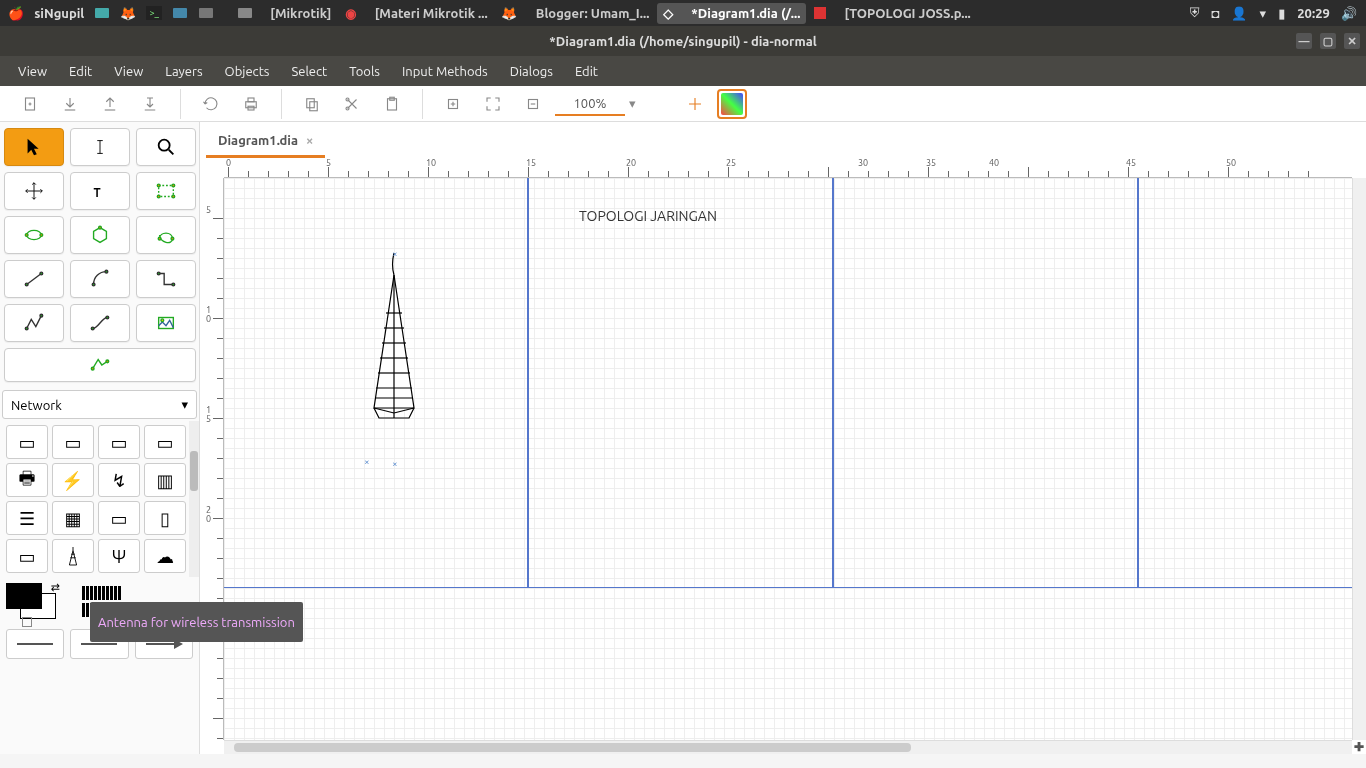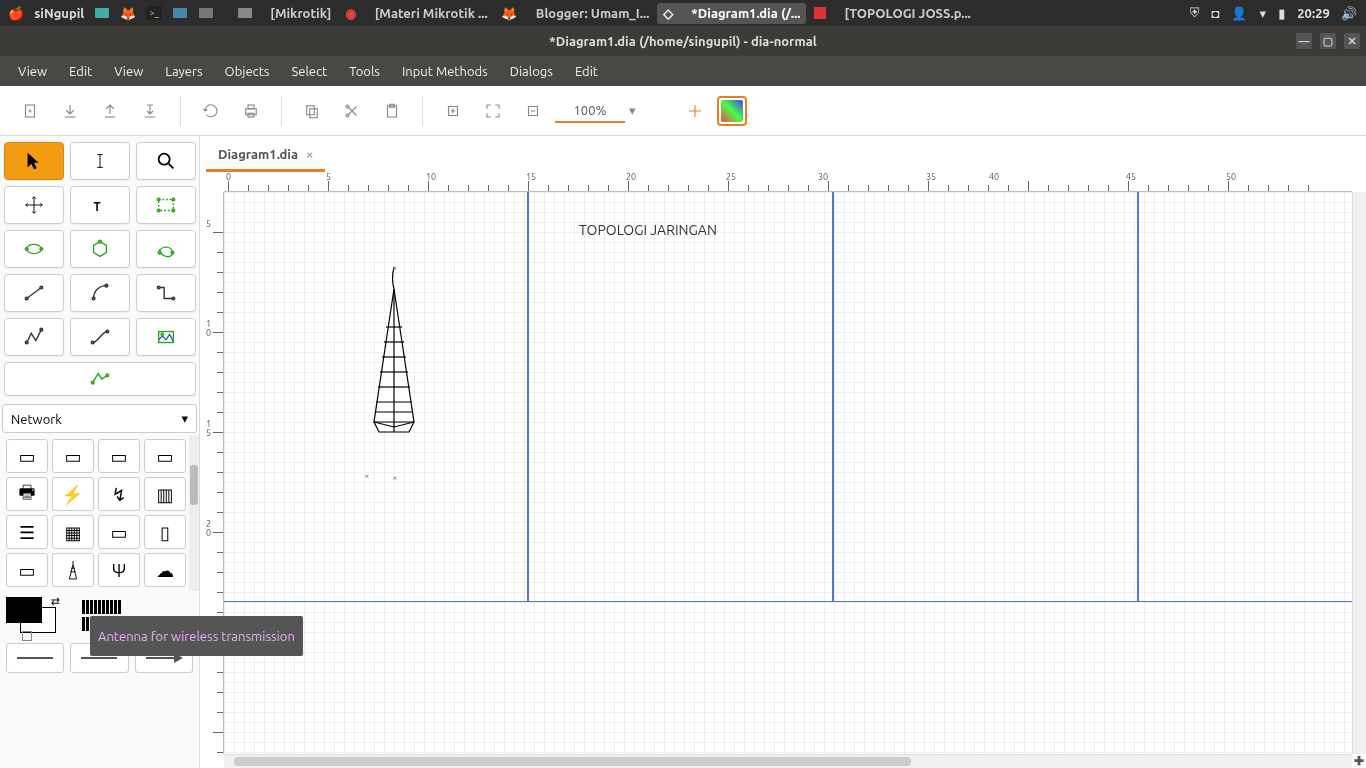--- a/index.html
+++ b/index.html
@@ -19,21 +19,21 @@
 
 .titlebar { height: 30px; background: #3c3b37; color: #ddd; display: flex; align-items: center; justify-content: center; position: relative; font-weight: bold; }
 .titlebar .winbtns { position: absolute; right: 6px; display: flex; gap: 8px; }
 .titlebar .winbtn { width: 16px; height: 16px; border-radius: 2px; background: #555; color: #ccc; display: flex; align-items: center; justify-content: center; font-size: 11px; cursor: pointer; }
 
 
 .menubar { height: 30px; background: #494844; color: #eee; display: flex; align-items: center; padding: 0 8px; gap: 2px; }
 .menubar .mitem { padding: 5px 10px; cursor: pointer; }
 
 
-.toolbar { height: 50px; background: #fff; border-bottom: 1px solid #ddd; display: flex; align-items: center; padding: 0 12px; gap: 4px; }
+.toolbar { height: 36px; background: #fff; border-bottom: 1px solid #ddd; display: flex; align-items: center; padding: 0 12px; gap: 4px; }
 .tbtn { width: 36px; height: 36px; display: flex; align-items: center; justify-content: center; color: #888; border-radius: 4px; cursor: pointer; }
 .tsep { width: 1px; height: 30px; background: #ddd; margin: 0 8px; }
 .zoom { width: 70px; text-align: center; color: #555; border-bottom: 2px solid #e67e22; padding: 4px 0; }
 .zoomdd { width: 20px; color: #888; cursor: pointer; }
 .colbtn { width: 30px; height: 30px; border: 2px solid #e67e22; border-radius: 4px; padding: 2px; }
 .colbtn .inner { width: 100%; height: 100%; background: linear-gradient(45deg,#f44,#4f4,#44f); border-radius: 2px;}
 
 
 .main { display: flex; height: calc(768px - 26px - 30px - 30px - 50px); }
 
@@ -505,21 +505,21 @@
           <div class="tick" style="left: 444px;"></div>
           <div class="tick" style="left: 464px;"></div>
           <div class="tick" style="left: 484px;"></div>
           <div class="tick major" style="left: 504px;"></div>
           <div class="lbl" style="left: 504px;">25</div>
           <div class="tick" style="left: 524px;"></div>
           <div class="tick" style="left: 544px;"></div>
           <div class="tick" style="left: 564px;"></div>
           <div class="tick" style="left: 584px;"></div>
           <div class="tick major" style="left: 604px;"></div>
-          <div class="lbl" style="left: 596px;">30</div>
+          <div class="lbl" style="left: 636px;">30</div>
           <div class="tick" style="left: 624px;"></div>
           <div class="tick" style="left: 644px;"></div>
           <div class="tick" style="left: 664px;"></div>
           <div class="tick" style="left: 684px;"></div>
           <div class="tick major" style="left: 704px;"></div>
           <div class="lbl" style="left: 704px;">35</div>
           <div class="tick" style="left: 724px;"></div>
           <div class="tick" style="left: 744px;"></div>
           <div class="tick" style="left: 764px;"></div>
           <div class="tick" style="left: 784px;"></div>

